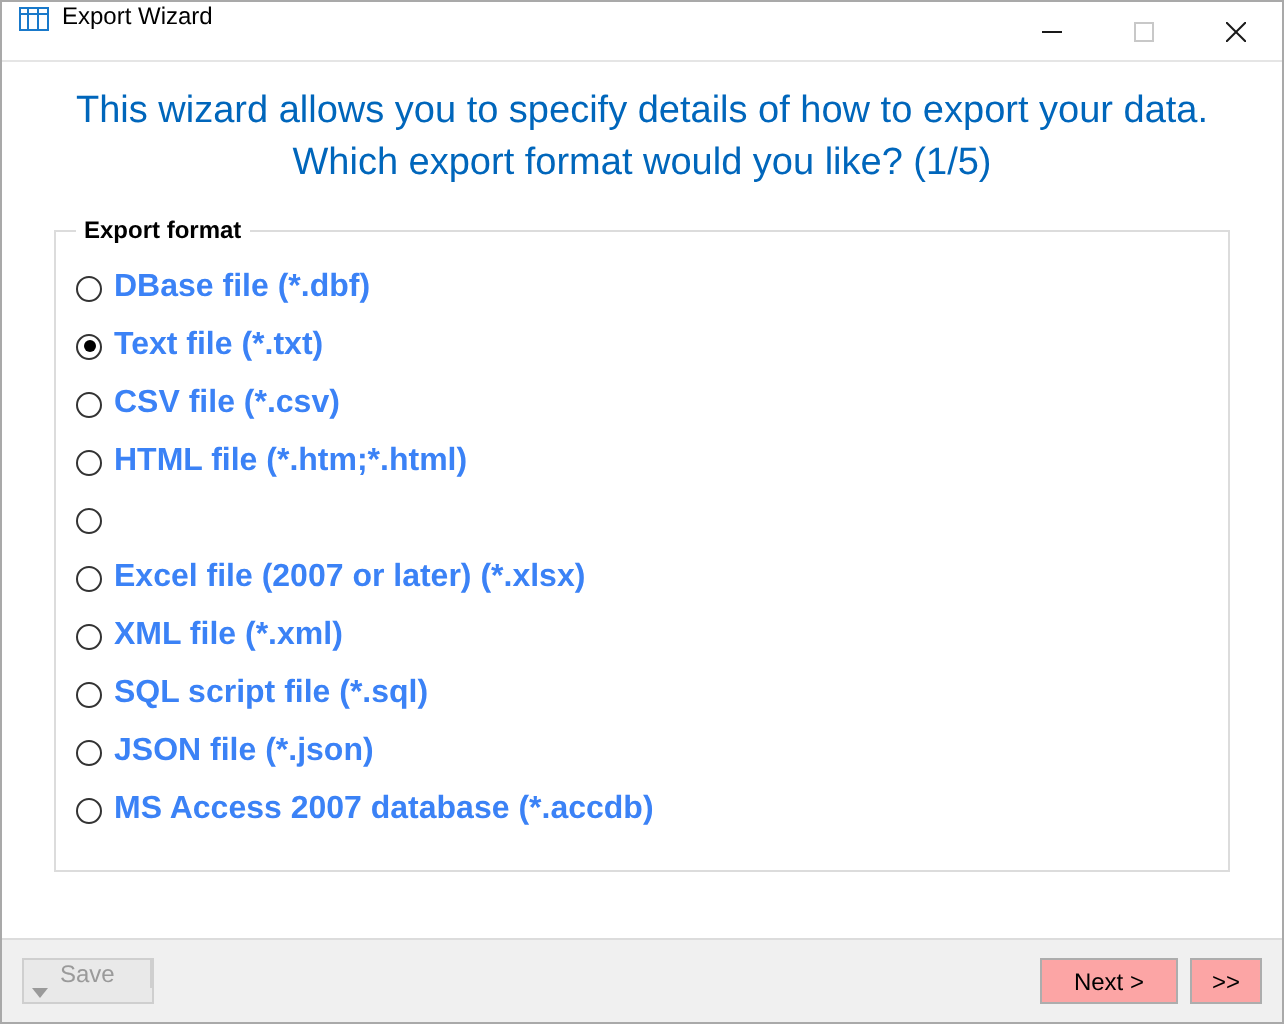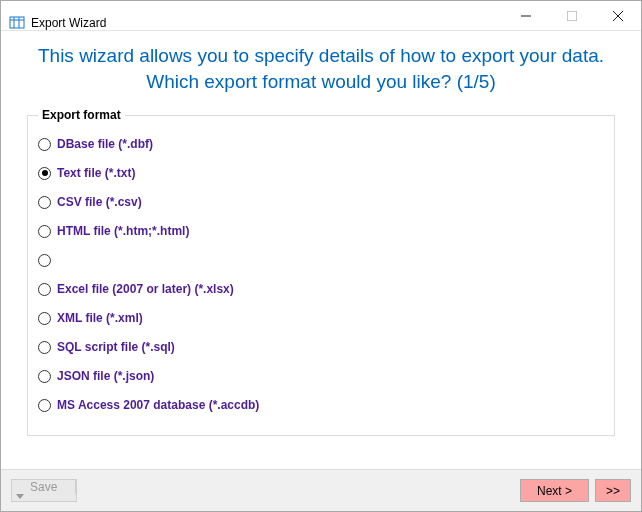--- a/index.html
+++ b/index.html
@@ -13,21 +13,21 @@
     overflow: hidden;
   }
   .window {
     width: 642px; height: 512px;
     border: 1px solid #a9a9a9;
     display: flex; flex-direction: column;
     background: #fff;
   }
   .titlebar {
     height: 30px;
-    display: flex; align-items: flex-end;
+    display: flex; align-items: flex-start;
     background: #fff;
     border-bottom: 1px solid #e5e5e5;
   }
   .titlebar .app-icon {
     width: 16px; height: 16px;
     margin: 0 6px 0 8px;
     display: flex; align-items: center; justify-content: center;
   }
   .titlebar .title {
     flex: 1;
@@ -80,21 +80,21 @@
     background: #fff;
   }
   .radio.selected::after {
     content: "";
     position: absolute;
     left: 2.5px; top: 2.5px;
     width: 6px; height: 6px;
     background: #000;
     border-radius: 50%;
   }
-  .radio-label { font-size: 12px; color: #4c1d95; }
+  .radio-label { font-size: 16px; color: #3b82f6; }
 
   .footer {
     height: 42px;
     background: #f0f0f0;
     border-top: 1px solid #dcdcdc;
     display: flex; align-items: center;
     padding: 0 10px;
   }
   .footer .spacer { flex: 1; }
   .btn {

